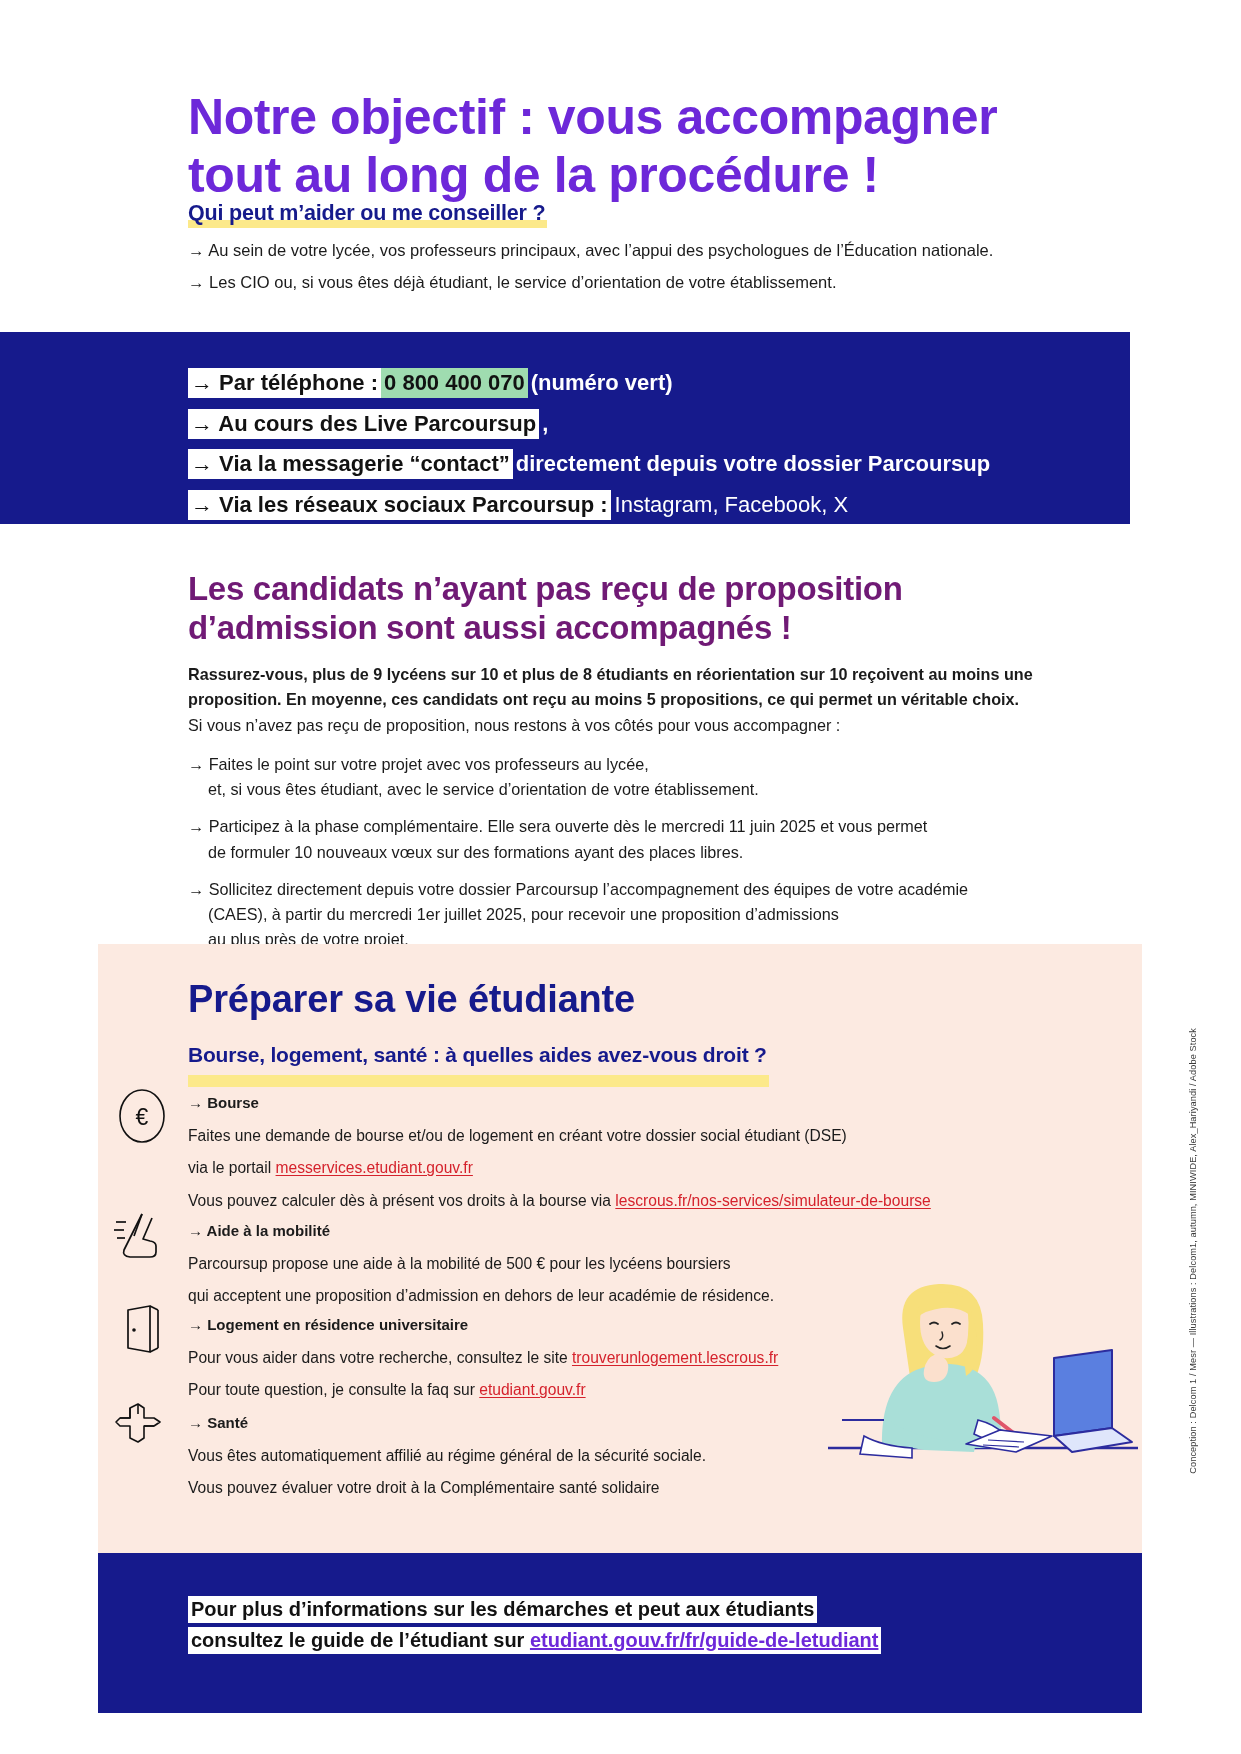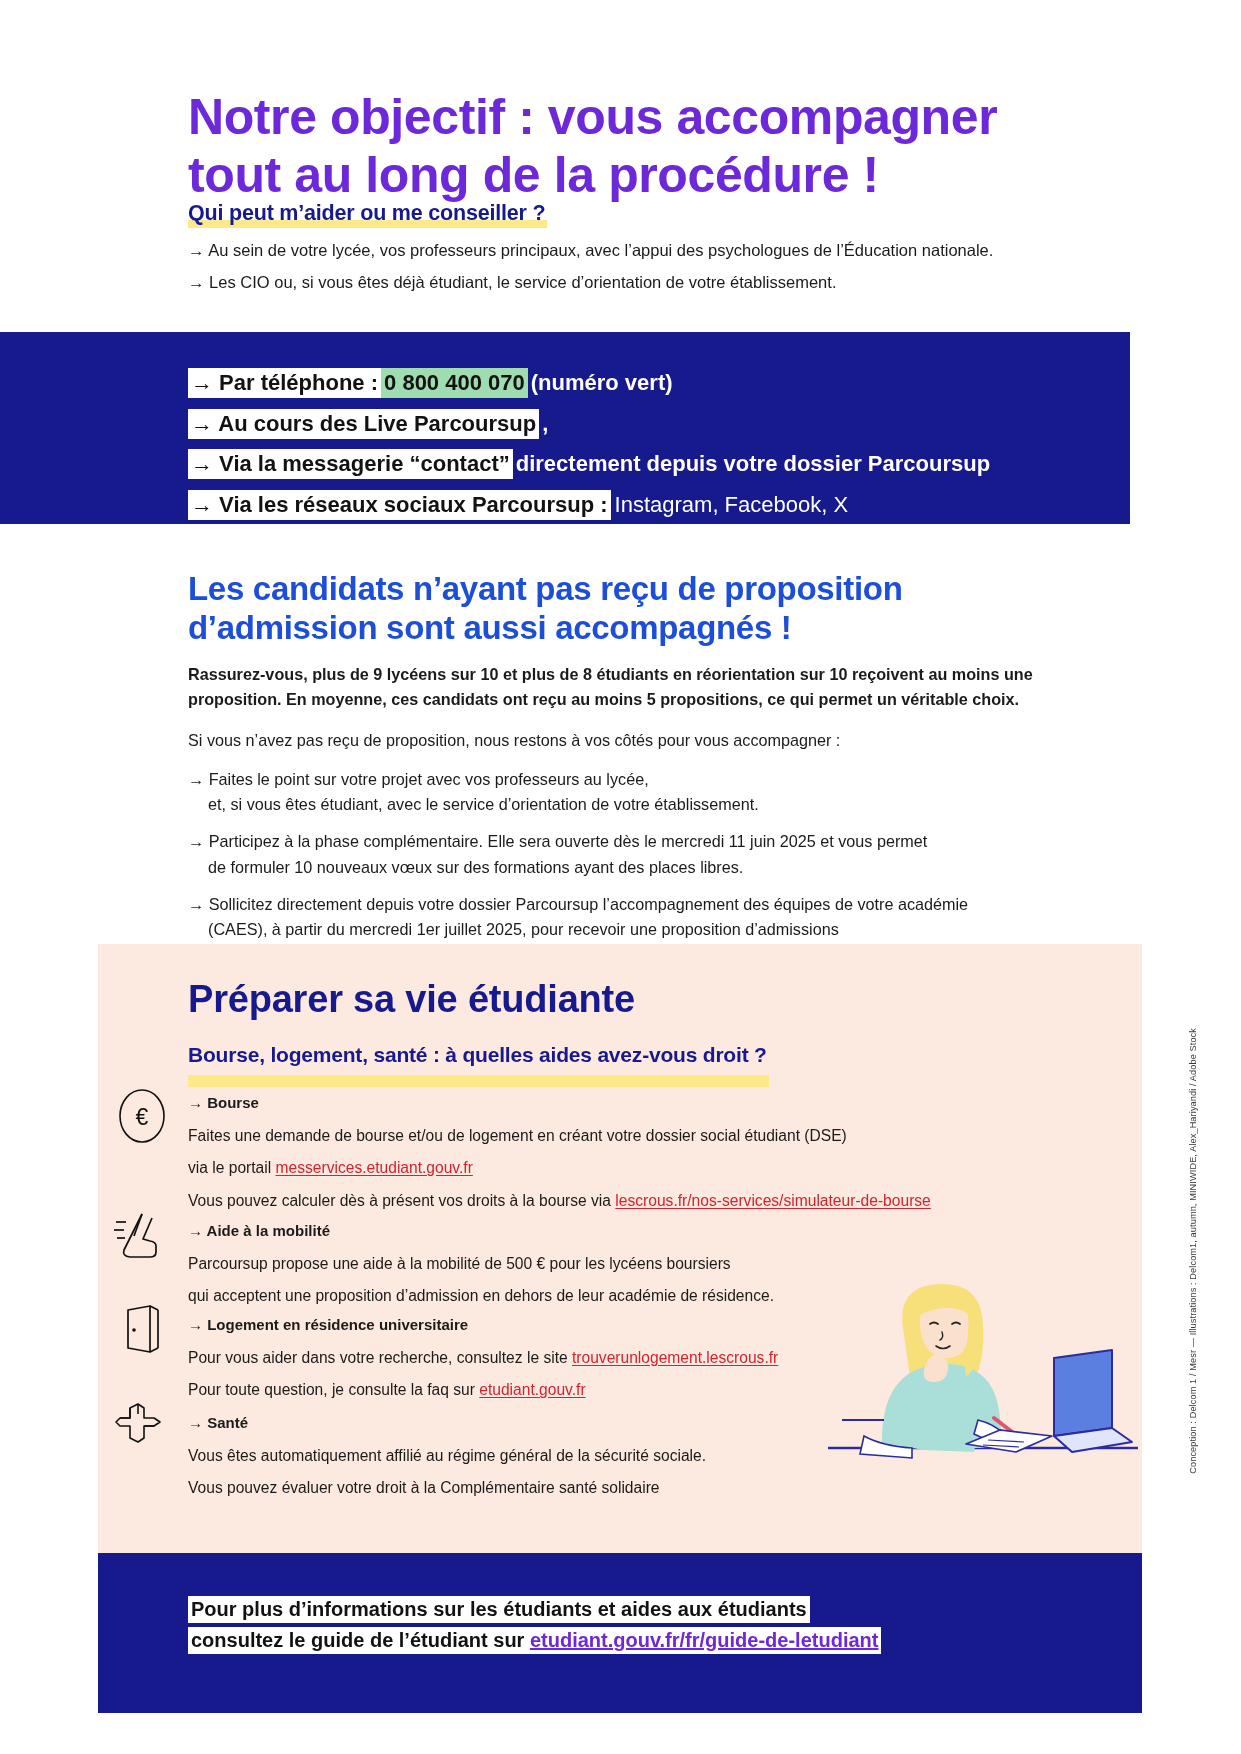--- a/index.html
+++ b/index.html
@@ -38,25 +38,25 @@
     background:#ffffff;color:#121212;font-weight:bold;padding:2px 3px 3px 3px;
     box-decoration-break:clone;-webkit-box-decoration-break:clone;
   }
   .chip-green{background:#9fdcb0;color:#121212;font-weight:bold;padding:2px 3px 3px 3px;}
   .after{color:#ffffff;font-weight:bold;padding-left:3px;}
   .after-norm{color:#ffffff;font-weight:normal;padding-left:4px;}
 
   
   .h2{
     position:absolute;left:188px;top:570px;width:900px;
-    font-size:33px;line-height:1.18;font-weight:bold;color:#1d4ed8;letter-spacing:-0.3px;
+    font-size:33px;line-height:1.18;font-weight:bold;color:#701a75;letter-spacing:-0.3px;
   }
   .sec2-body{position:absolute;left:188px;top:662px;width:880px;font-size:16.2px;line-height:1.56;}
   .sec2-body p{margin:0;}
-  .sec2-body .lead{font-weight:bold;margin-bottom:15px;}
+  .sec2-body .lead{font-weight:bold;}
   .sec2-body .intro{margin-bottom:14px;}
   .sec2-body .bul{margin:0 0 12px 0;padding-left:20px;text-indent:-20px;}
   .sec2-body .bul .cont{display:block;text-indent:0;padding-left:0;}
 
   
   .pink{
     position:absolute;left:98px;top:944px;width:1044px;height:611px;background:#fceae1;
   }
   .h3{
     position:absolute;left:188px;top:978px;font-size:38px;font-weight:bold;color:#161a8c;
@@ -269,19 +269,19 @@
       <path d="M226 166 l58 -8 l20 14 l-60 10 z" fill="#dfe6fb" stroke="#2c2c9e" stroke-width="2" stroke-linejoin="round"></path>
 
       <path d="M36 166 q18 10 48 12 l0 10 l-52 -4 z" fill="#ffffff" stroke="#2c2c9e" stroke-width="1.6"></path>
 
       <line x1="14" y1="150" x2="56" y2="150" stroke="#2c2c9e" stroke-width="2"></line>
     </svg>
   </div>
 
   <div class="band2"></div>
   <div class="band2-inner">
-    <div><span class="chip">Pour plus d’informations sur les étudiants et aides aux étudiants</span></div>
+    <div><span class="chip">Pour plus d’informations sur les démarches et peut aux étudiants</span></div>
     <div><span class="chip"><span>consultez le guide de l’étudiant sur </span><a class="redlink" href="#">etudiant.gouv.fr/fr/guide-de-letudiant</a></span></div>
   </div>
 
   <div class="credit">Conception : Delcom 1 / Mesr — Illustrations : Delcom1, autumn, MINIWIDE, Alex_Hariyandi / Adobe Stock</div>
 
 </div>
 
 </body></html>

